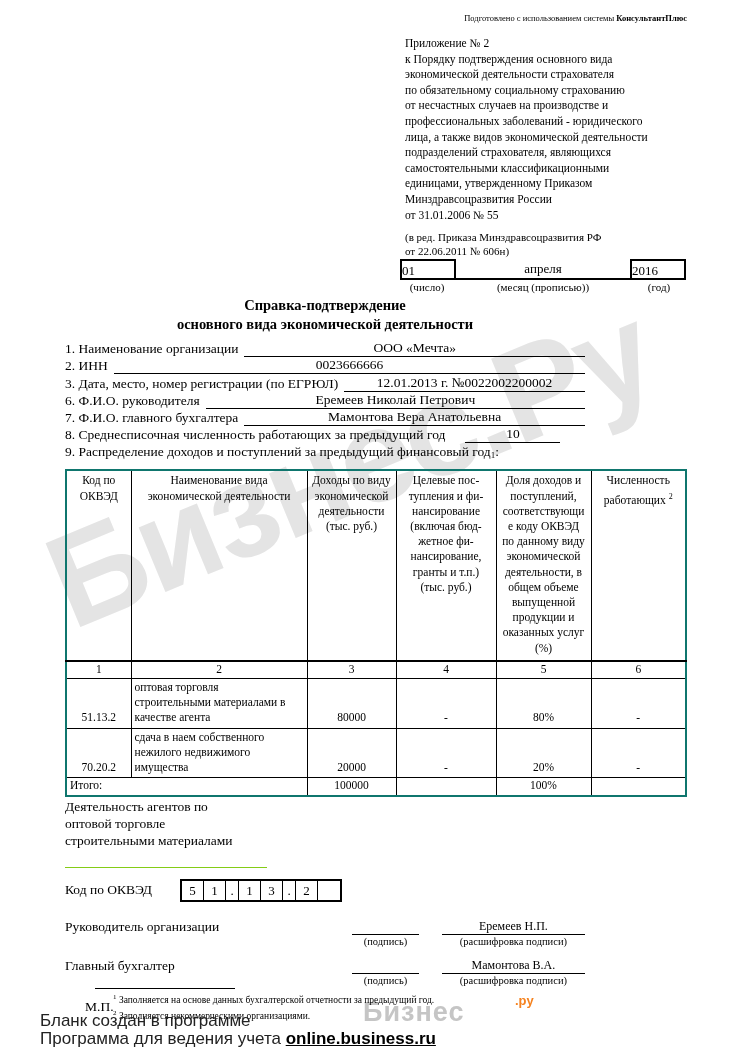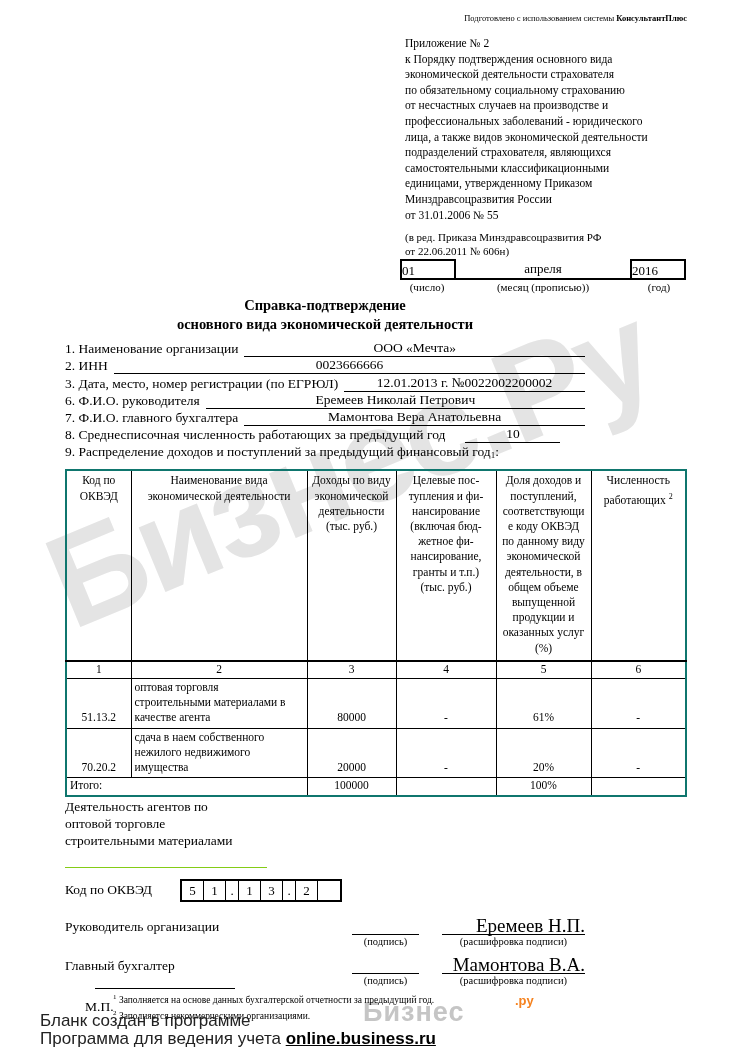--- a/index.html
+++ b/index.html
@@ -74,21 +74,21 @@
   .ocell.d { width:22px; }
   .ocell.s { width:13px; }
 
   
   .sig-block { margin-top:16px; }
   .sig-row { display:flex; margin-bottom:9px; }
   .sig-role { width:345px; font-size:13.5px; padding-top:1px; }
   .sig-role .mp { margin-top:25px; padding-left:20px; }
   .sig-line { width:80px; }
   .sig-name { width:172px; margin-left:23px; }
-  .sig-line .ln, .sig-name .ln { border-bottom:1px solid #000; height:17px; text-align:right; font-size:19px; line-height:16px; }
+  .sig-line .ln, .sig-name .ln { border-bottom:1px solid #000; height:17px; text-align:center; font-size:12px; line-height:16px; }
   .sig-line .cap, .sig-name .cap { text-align:center; font-size:10.5px; line-height:13px; }
 
   
   .footnotes { left:95px; top:988px; width:560px; font-size:9.5px; line-height:13px; }
   .footnotes .rule { width:140px; border-top:1px solid #000; margin-bottom:2px; }
   .footnotes .fn { padding-left:18px; }
   .footnotes sup { font-size:7px; }
 
   
   .footer { left:40px; top:1012px; font-family:"Liberation Sans", sans-serif; font-size:17px; line-height:17.5px; color:#222; }
@@ -229,21 +229,21 @@
           <td>5</td>
           <td>6</td>
         </tr>
         <tr class="data">
           <td>51.13.2</td>
           <td class="nm pre">оптовая торговля
 строительными материалами в
 качестве агента</td>
           <td>80000</td>
           <td>-</td>
-          <td>61%</td>
+          <td>80%</td>
           <td>-</td>
         </tr>
         <tr class="data">
           <td>70.20.2</td>
           <td class="nm pre">сдача в наем собственного
 нежилого недвижимого
 имущества</td>
           <td>20000</td>
           <td>-</td>
           <td>20%</td>

